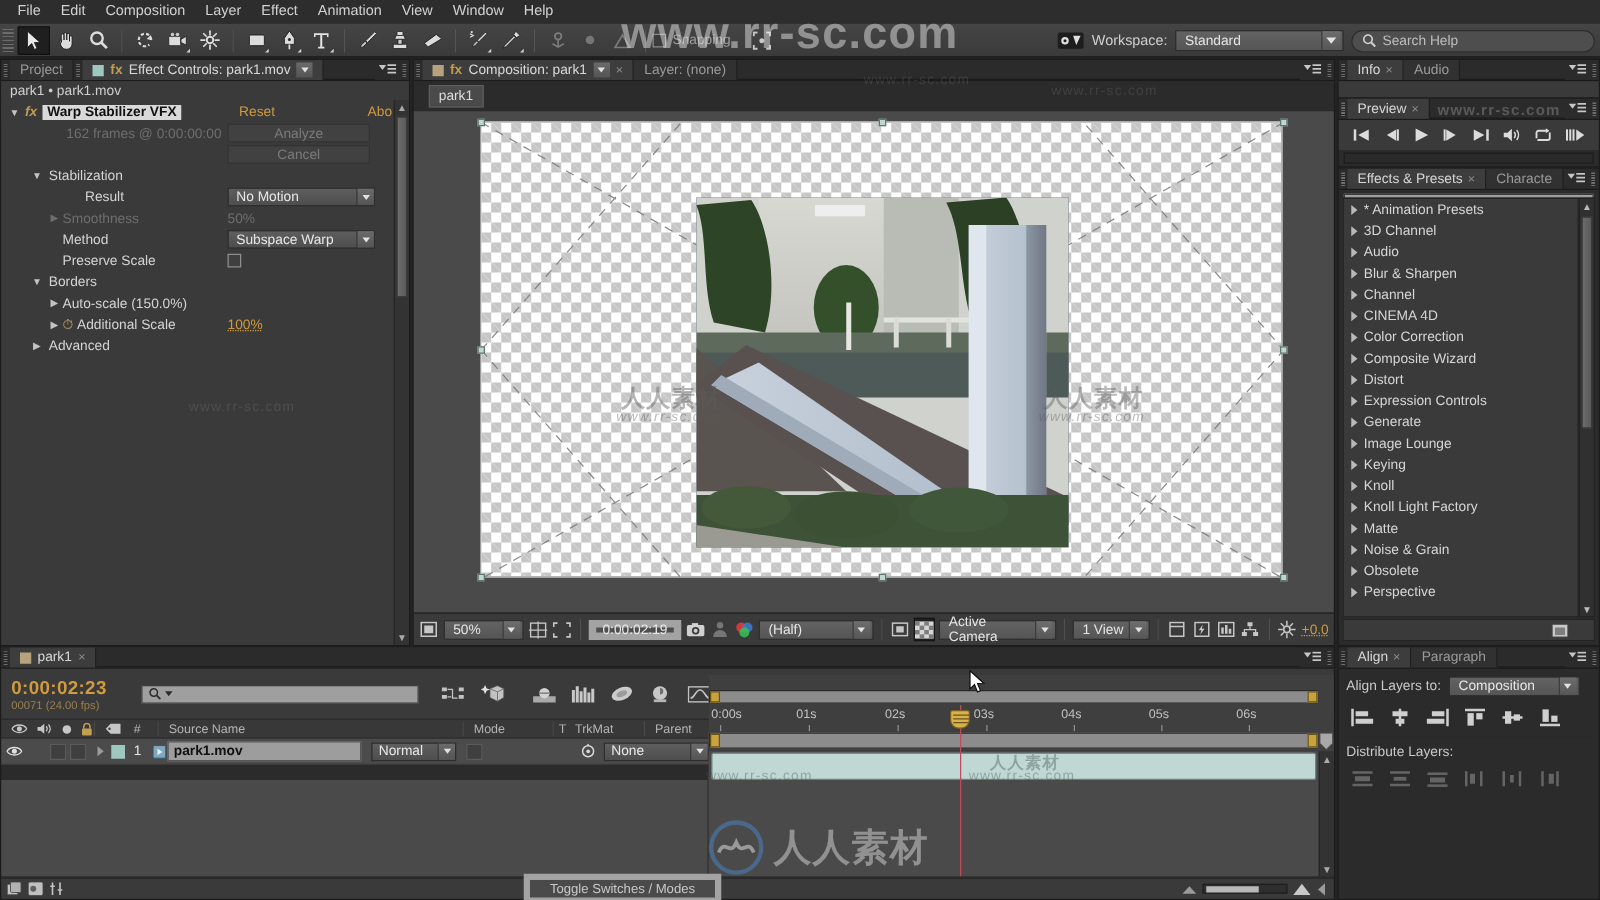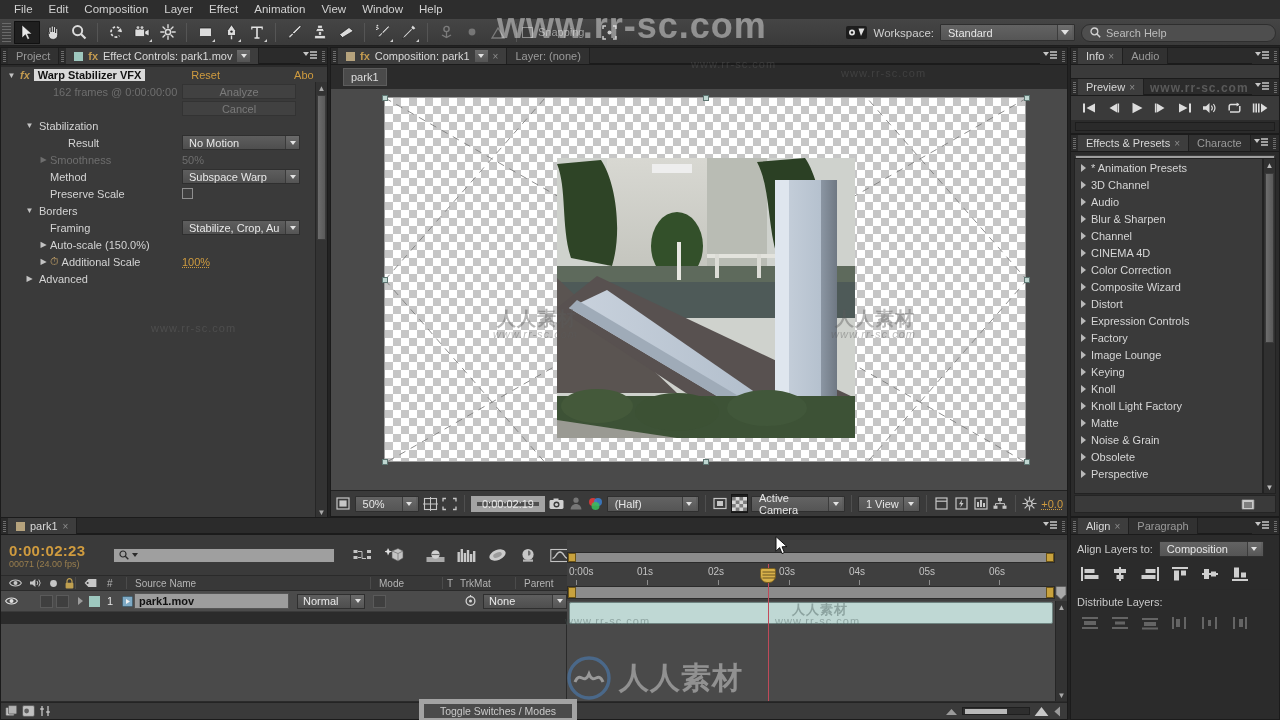--- a/index.html
+++ b/index.html
@@ -374,20 +374,21 @@
             <path d="M0 1 L6 1 L3 5 Z" fill="#c6c6c6"></path>
             <path d="M7 1h7M7 4h7M7 7h7" stroke="#c6c6c6" stroke-width="1.4"></path>
           </svg>
       </div>
       <div class="grip">
           <i></i>
         </div>
     </div>
 
     <div class="body">
+      <div class="ecpath">park1 • park1.mov</div>
 
       <div class="ecscroll">
         <div class="up">▲</div>
         <div class="thumb"></div>
         <div class="dn" style="position:absolute;bottom:0;left:0;right:0">▼</div>
       </div>
 
       <div class="fxhdr" style="margin-top:2px">
         <span class="tw">▼</span>
         <span style="color:#c29a50;font-style:italic;font-weight:bold">fx</span>
@@ -438,29 +439,20 @@
       <div class="row" style="position:relative">
         <span style="margin-left:49px">Preserve Scale</span>
         <span class="chk" style="position:absolute;left:181px"></span>
       </div>
 
       <div class="row" style="padding-left:24px;gap:5px">
         <span class="tw">▼</span>
         <span>Borders</span>
       </div>
 
-      <div class="row" style="position:relative">
-        <span style="margin-left:49px">Framing</span>
-        <span class="dropdown" style="position:absolute;left:181px;width:118px">
-          <span>Stabilize, Crop, Au</span>
-          <span class="arrowbox">
-              <span class="caret" style="border-top-width:4px;border-left-width:3px;border-right-width:3px"></span>
-            </span>
-        </span>
-      </div>
 
       <div class="row">
         <span class="tw" style="margin-left:38px">▶</span>
         <span style="margin-left:2px">Auto-scale (150.0%)</span>
       </div>
 
       <div class="row" style="position:relative">
         <span class="tw" style="margin-left:38px">▶</span>
         <span style="margin-left:2px;color:#c7a469">⏱</span>
         <span style="margin-left:3px">Additional Scale</span>
@@ -897,21 +889,21 @@
       <div class="fitem">
           <span class="tri"></span>
           <span>Distort</span>
         </div>
       <div class="fitem">
           <span class="tri"></span>
           <span>Expression Controls</span>
         </div>
       <div class="fitem">
           <span class="tri"></span>
-          <span>Factory</span>
+          <span>Generate</span>
         </div>
       <div class="fitem">
           <span class="tri"></span>
           <span>Image Lounge</span>
         </div>
       <div class="fitem">
           <span class="tri"></span>
           <span>Keying</span>
         </div>
       <div class="fitem">

